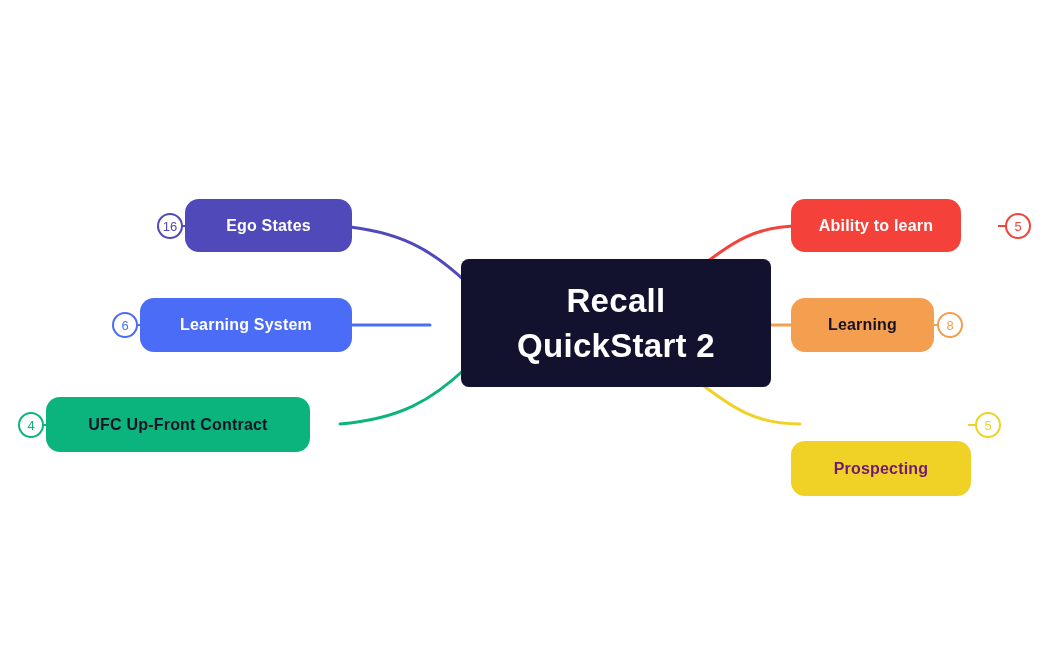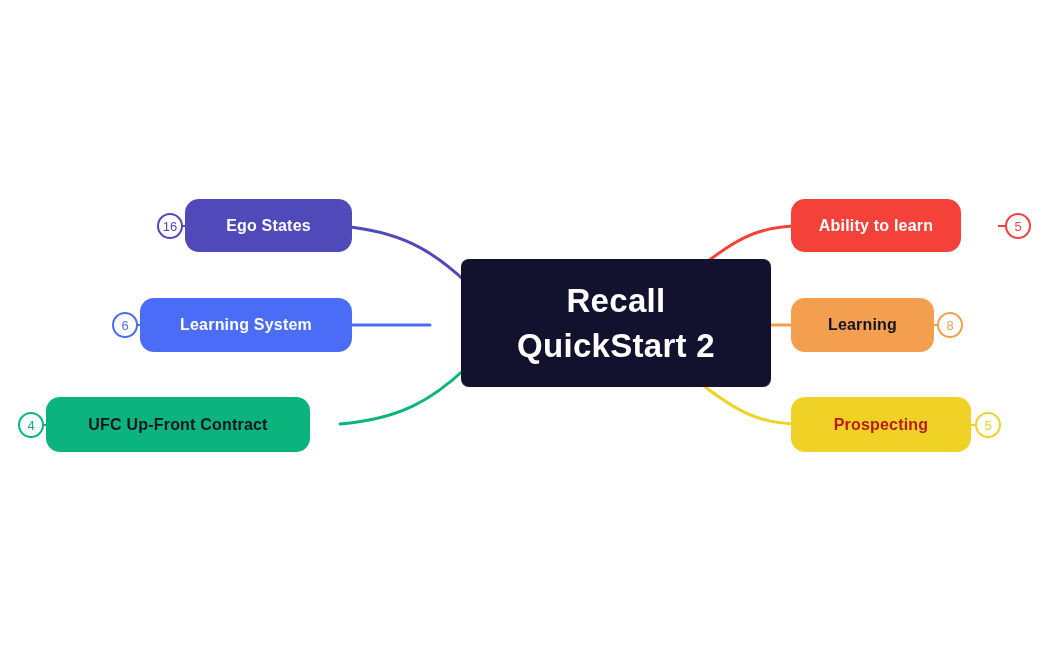--- a/index.html
+++ b/index.html
@@ -115,21 +115,21 @@
   <div class="node node-ufc" style="background-color: rgb(11, 180, 124); color: rgb(19, 19, 37);">
     <span>UFC Up-Front Contract</span>
   </div>
 
   <div class="node node-ability" style="background-color: rgb(244, 66, 58); color: rgb(255, 255, 255);">
     <span>Ability to learn</span>
   </div>
   <div class="node node-learning" style="background-color: rgb(244, 159, 79); color: rgb(19, 19, 37);">
     <span>Learning</span>
   </div>
-  <div class="node node-prospecting" style="background-color: rgb(240, 210, 38); color: #b91c1c;">
+  <div class="node node-prospecting" style="background-color: rgb(240, 210, 38); color: #701a75; margin-top: 44px;">
     <span>Prospecting</span>
   </div>
 
   <div class="badge badge-ego" style="border-color: rgb(79, 73, 186); color: rgb(79, 73, 186); background-color: rgb(255, 255, 255);">16</div>
   <div class="badge badge-selling" style="border-color: rgb(74, 108, 246); color: rgb(74, 108, 246); background-color: rgb(255, 255, 255);">6</div>
   <div class="badge badge-ufc" style="border-color: rgb(11, 180, 124); color: rgb(11, 180, 124); background-color: rgb(255, 255, 255);">4</div>
   <div class="badge badge-ability" style="border-color: rgb(244, 66, 58); color: rgb(244, 66, 58); background-color: rgb(255, 255, 255);">5</div>
   <div class="badge badge-learning" style="border-color: rgb(244, 159, 79); color: rgb(244, 159, 79); background-color: rgb(255, 255, 255);">8</div>
   <div class="badge badge-prospecting" style="border-color: rgb(240, 210, 38); color: rgb(240, 210, 38); background-color: rgb(255, 255, 255);">5</div>
 

